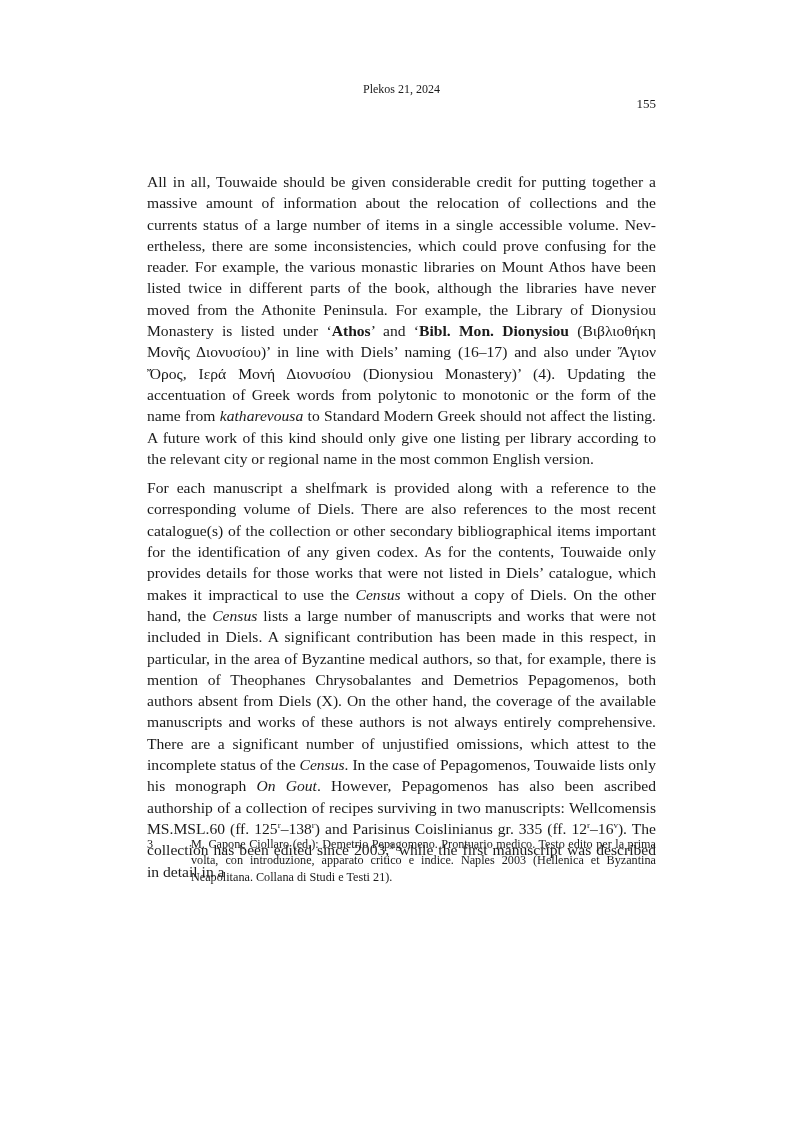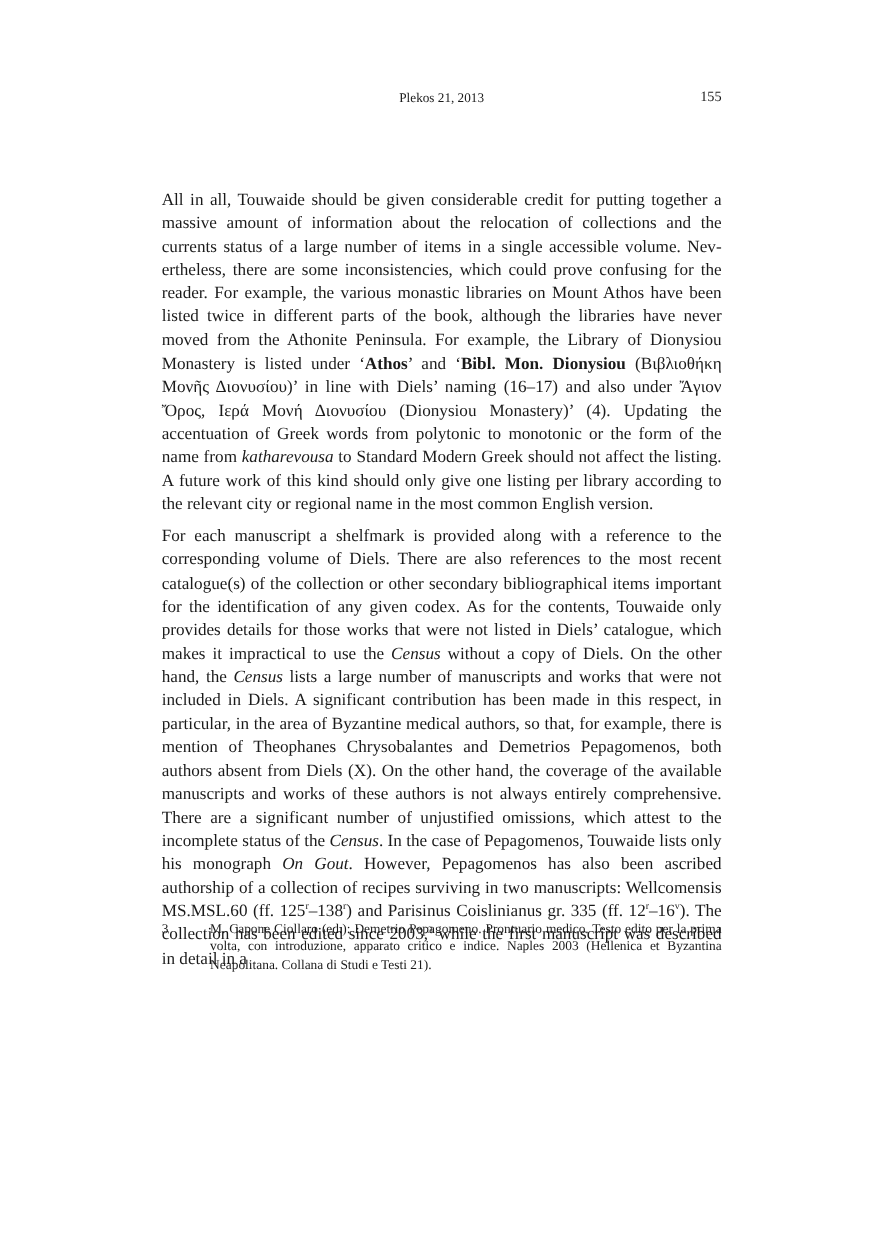--- a/index.html
+++ b/index.html
@@ -1,37 +1,37 @@
 <!DOCTYPE html>
 <html><head>
 <meta charset="utf-8">
 <style>
   html, body { margin: 0; padding: 0; background: #ffffff; }
   body { width: 799px; height: 1131px; position: relative; overflow: hidden;
          font-family: "Liberation Serif", "DejaVu Serif", serif; color: #1a1a1a; }
   .running-head { position: absolute; top: 80px; left: 147px; width: 509px; height: 16px;
                   font-size: 12px; }
   .running-title { position: absolute; left: 0; right: 0; text-align: center; top: 2px; }
-  .page-number { position: absolute; right: 0; top: 0; font-size: 13px; }
+  .page-number { position: absolute; right: 0; top: 16px; font-size: 13px; }
   .body-text { position: absolute; top: 143px; left: 147px; width: 509px; font-size: 15.6px;
                line-height: 21.3px; text-align: justify; hyphens: manual; margin-top: 28px; }
   .body-text p { margin: 0 0 8px 0; }
   .footnotes { position: absolute; top: 836px; left: 147px; width: 509px; font-size: 12.2px;
                line-height: 16.4px; }
   .footnote { display: flex; }
   .fn-num { width: 44px; flex: none; }
   .fn-text { flex: 1; text-align: justify; }
   sup { font-size: 9px; line-height: 0; }
   b { font-weight: bold; }
 </style>
 </head>
 <body>
 
 <div class="running-head">
-  <span class="running-title">Plekos 21, 2013</span>
+  <span class="running-title">Plekos 21, 2024</span>
   <span class="page-number">155</span>
 </div>
 
 <div class="body-text">
   <p>All in all, Touwaide should be given considerable credit for putting together a massive amount of information about the relocation of collections and the currents status of a large number of items in a single accessible volume. Nev­ertheless, there are some inconsistencies, which could prove confusing for the reader. For example, the various monastic libraries on Mount Athos have been listed twice in different parts of the book, although the libraries have never moved from the Athonite Peninsula. For example, the Library of Di­onysiou Monastery is listed under ‘<b>Athos</b>’ and ‘<b>Bibl. Mon. Dionysiou</b> (Βιβλιοθήκη Μονῆς Διονυσίου)’ in line with Diels’ naming (16–17) and also un­der Ἄγιον Ὄρος, Ιερά Μονή Διονυσίου (Dionysiou Monastery)’ (4). Updating the accentuation of Greek words from polytonic to monotonic or the form of the name from <i>katharevousa</i> to Standard Modern Greek should not affect the listing. A future work of this kind should only give one listing per library according to the relevant city or regional name in the most common English version.</p>
   <p>For each manuscript a shelfmark is provided along with a reference to the corresponding volume of Diels. There are also references to the most recent catalogue(s) of the collection or other secondary bibliographical items im­portant for the identification of any given codex. As for the contents, Touwaide only provides details for those works that were not listed in Diels’ catalogue, which makes it impractical to use the <i>Census</i> without a copy of Diels. On the other hand, the <i>Census</i> lists a large number of manuscripts and works that were not included in Diels. A significant contribution has been made in this respect, in particular, in the area of Byzantine medical authors, so that, for example, there is mention of Theophanes Chrysobalantes and Demetrios Pepagomenos, both authors absent from Diels (X). On the other hand, the coverage of the available manuscripts and works of these authors is not always entirely comprehensive. There are a significant number of un­justified omissions, which attest to the incomplete status of the <i>Census</i>. In the case of Pepagomenos, Touwaide lists only his monograph <i>On Gout</i>. However, Pepagomenos has also been ascribed authorship of a collection of recipes surviving in two manuscripts: Wellcomensis MS.MSL.60 (ff. 125<sup>r</sup>–138<sup>r</sup>) and Parisinus Coislinianus gr. 335 (ff. 12<sup>r</sup>–16<sup>v</sup>). The collection has been edited since 2003,<sup>3</sup> while the first manuscript was described in detail in a</p>
 </div>
 
 <div class="footnotes">
   <div class="footnote">

